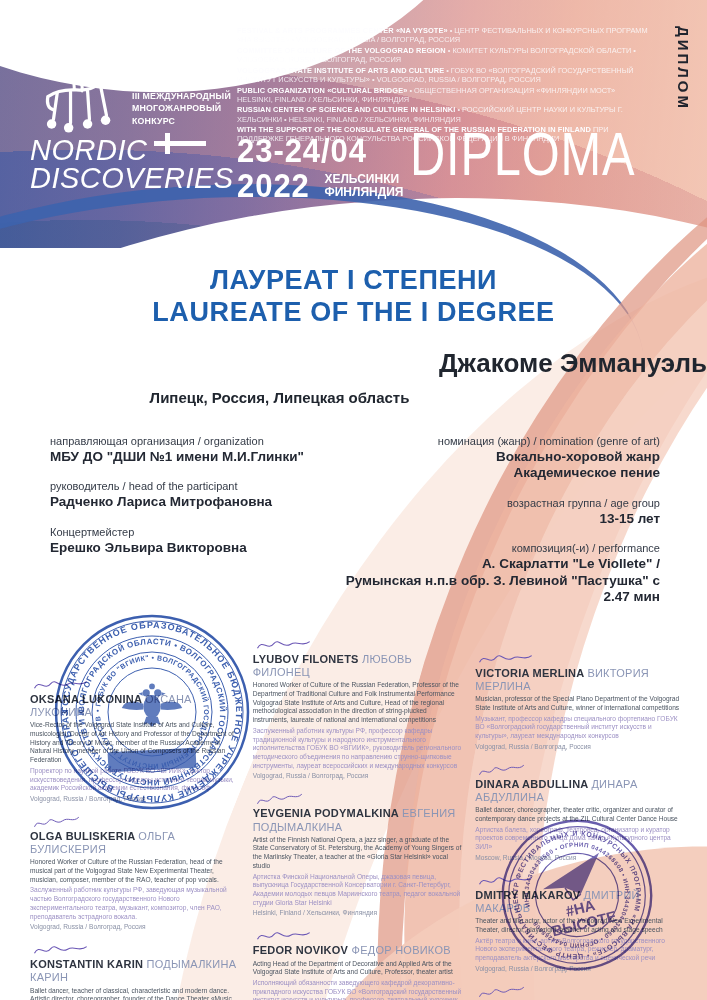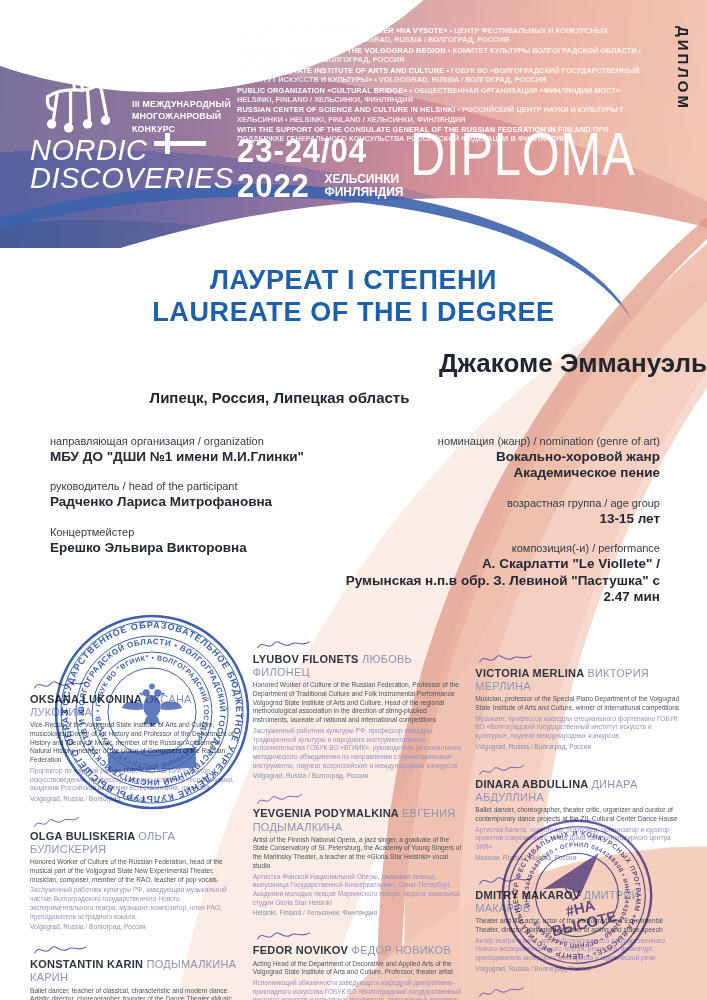--- a/index.html
+++ b/index.html
@@ -31,30 +31,30 @@
     border-left:120px solid rgba(238,180,160,.8);transform:rotate(14deg);}
   .ribbon-2{left:468px;top:138px;width:1050px;height:1400px;border-radius:50%;
     border-left:80px solid rgba(246,210,196,.85);transform:rotate(12deg);}
   .corner-salmon{left:255px;top:848px;width:950px;height:800px;border-radius:50%;
     background:rgba(243,203,186,.95);transform:rotate(8deg);}
 
   
   .layer{position:absolute;z-index:2;}
   .logo{left:30px;top:34px;width:215px;height:172px;color:#fff;}
   .horse{position:absolute;left:2px;top:2px;width:96px;height:106px;}
-  .contest{position:absolute;left:102px;top:64px;font-size:8.8px;font-weight:700;
+  .contest{position:absolute;left:102px;top:56px;font-size:8.8px;font-weight:700;
     line-height:1.4;letter-spacing:.2px;}
   .brand{position:absolute;left:0;top:102px;font-size:29px;font-weight:500;
     letter-spacing:.5px;line-height:.98;white-space:nowrap;font-style:italic;}
   .plus{display:inline-block;width:52px;height:5px;background:#fff;margin-left:7px;
     vertical-align:14px;position:relative;}
   .plus::after{content:"";position:absolute;left:11px;top:-8px;width:5px;height:21px;background:#fff;}
 
   .orgs{left:237px;top:26px;width:412px;}
-  .orgs p{margin:0 0 1.5px;font-size:7.4px;line-height:1.24;color:#fdfdff;font-weight:bold;}
+  .orgs p{margin:0 0 1.5px;font-size:7.4px;line-height:1.24;color:#fdfdff;}
   .orgs strong{letter-spacing:.1px;margin-right:2px;}
   .orgs span{opacity:.82;}
 
   .vert{right:15px;top:26px;writing-mode:vertical-rl;font-size:15px;font-weight:700;
     letter-spacing:3px;color:#20242E;}
 
   .dateblock{left:237px;top:134px;color:#fff;}
   .d1{font-size:33px;font-weight:800;letter-spacing:1px;transform:scaleX(.94);
     transform-origin:left;line-height:1;}
   .row2{display:flex;margin-top:2px;}

